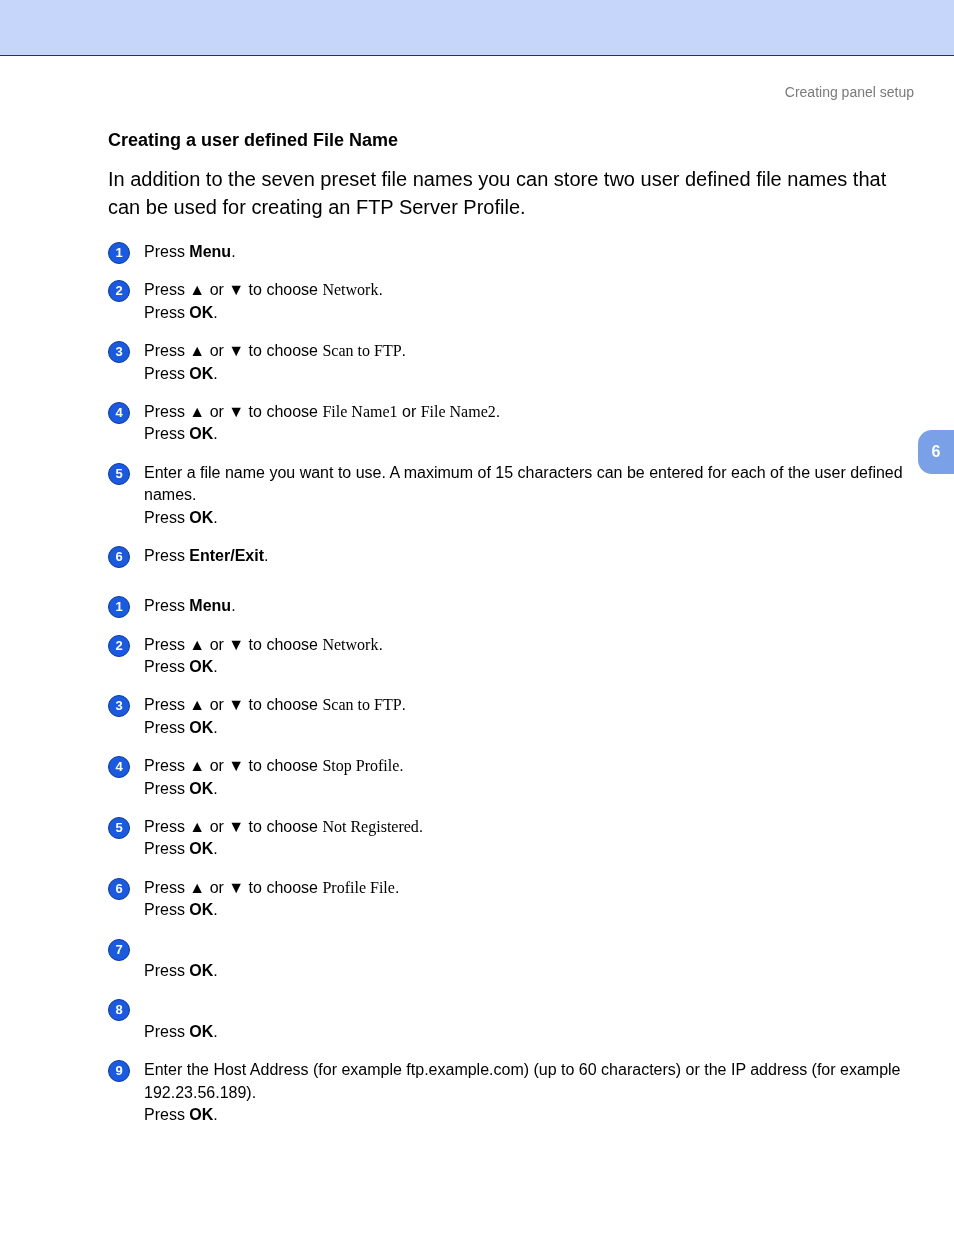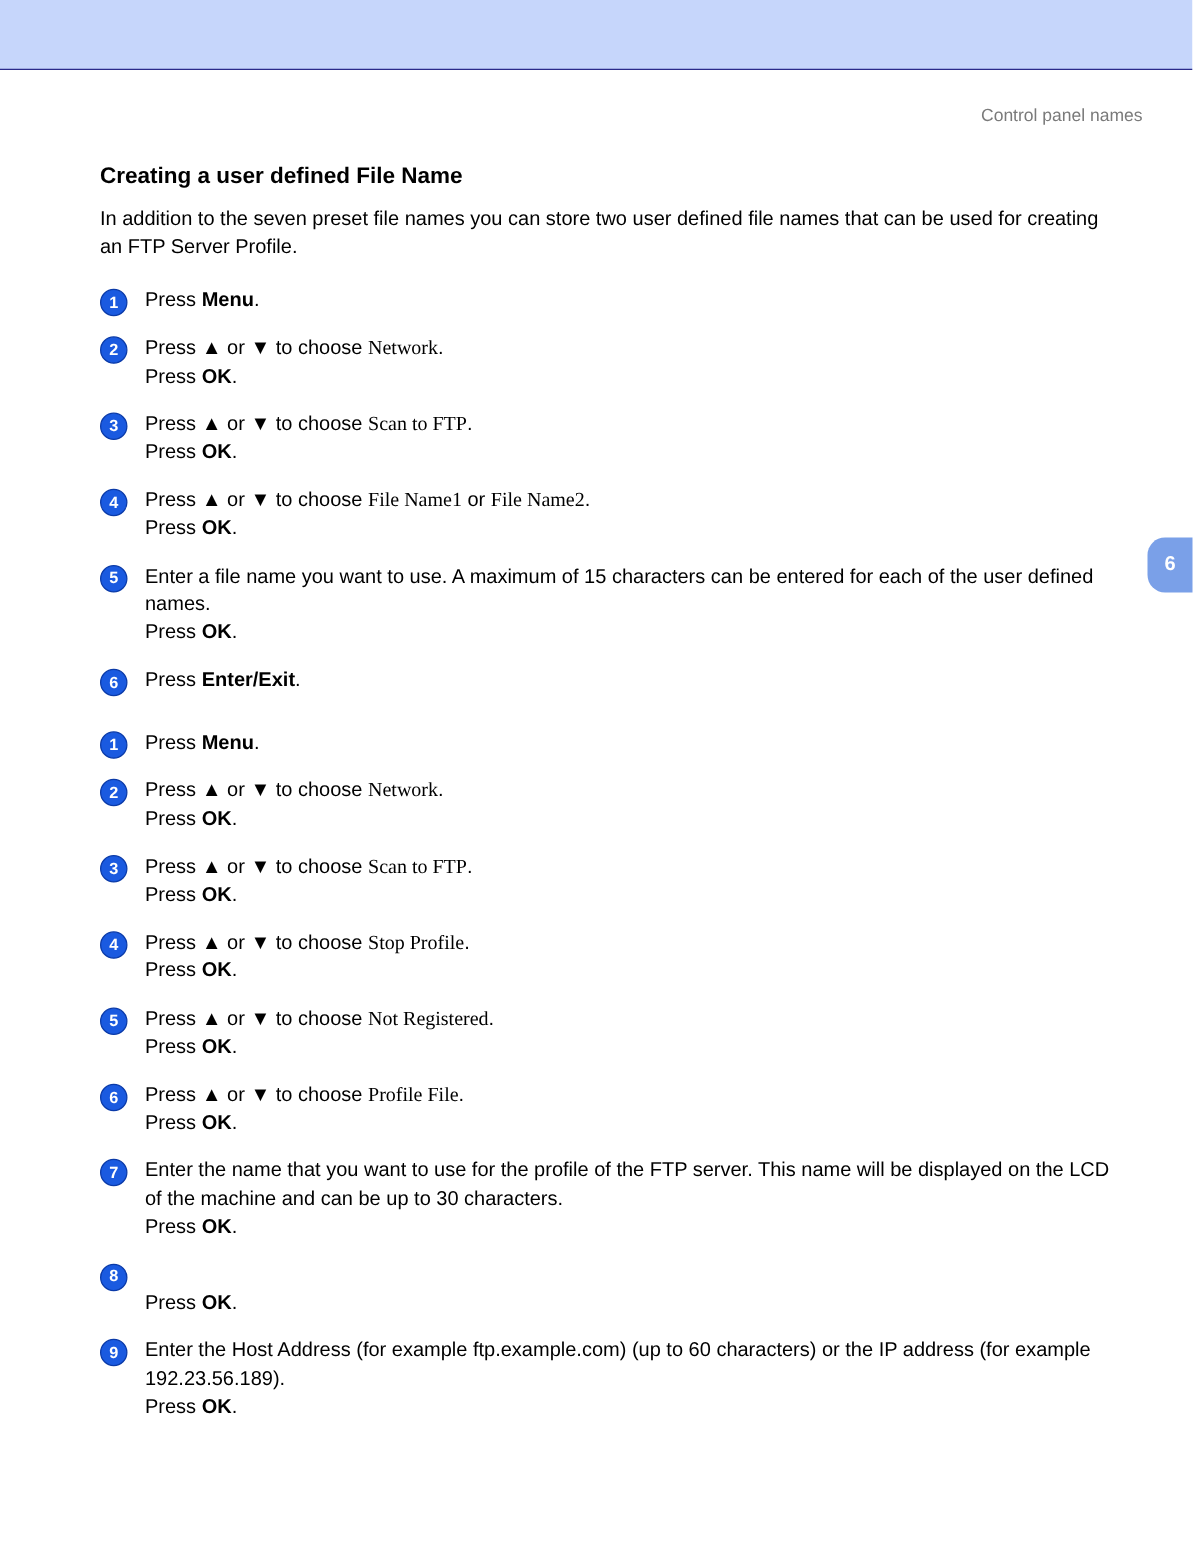--- a/index.html
+++ b/index.html
@@ -1,22 +1,22 @@
 <!DOCTYPE html>
 <html><head>
 <meta charset="utf-8">
 <style>
   * { box-sizing: border-box; margin: 0; padding: 0; }
   html, body { width: 954px; font-family: Arial, Helvetica, sans-serif; color: #000; background: #fff; }
   .top-band { height: 56px; background: #c6d6fb; border-bottom: 1px solid #2a2a8a; }
-  .page { position: relative; padding: 0 40px 0 80px; }
+  .page { position: relative; padding: 0 40px 0 80px; margin-left: 28px; }
   .breadcrumb { text-align: right; font-size: 14px; color: #7a7a7a; margin: 28px 40px 0 0; }
   .content { margin-top: 30px; max-width: 820px; }
   h2.section-heading { font-size: 18px; font-weight: bold; margin-bottom: 14px; }
-  p.intro { font-size: 16px; line-height: 1.4; margin-bottom: 20px; }
+  p.intro { font-size: 20px; line-height: 1.4; margin-bottom: 20px; }
   ol.steps { list-style: none; padding: 0; margin: 0 0 28px 0; }
   ol.steps > li { position: relative; padding-left: 36px; margin-bottom: 16px; font-size: 16px; line-height: 1.4; }
   .bullet {
     position: absolute; left: 0; top: 1px;
     width: 22px; height: 22px; border-radius: 11px;
     background: #1a5ae0; color: #fff;
     font-size: 13px; font-weight: bold;
     display: flex; align-items: center; justify-content: center;
     border: 1px solid #0a3aa8;
   }
@@ -32,21 +32,21 @@
     border-top-left-radius: 14px; border-bottom-left-radius: 14px;
     display: flex; align-items: center; justify-content: center;
     font-weight: bold; font-size: 16px;
   }
 </style>
 </head>
 <body>
 
 <div class="top-band"></div>
 
-<div class="breadcrumb">Control panel names</div>
+<div class="breadcrumb">Creating panel setup</div>
 
 <div class="chapter-tab">6</div>
 
 <div class="page">
   <div class="content">
 
     <h2 class="section-heading">Creating a user defined File Name</h2>
     <p class="intro">In addition to the seven preset file names you can store two user defined file names that can be used for creating an FTP Server Profile.</p>
 
     <ol class="steps">
@@ -106,21 +106,21 @@
         <span><span>Press </span><span class="arrows">▲</span><span> or </span><span class="arrows">▼</span><span> to choose </span><span class="mono">Not Registered</span><span>.</span></span><br>
         <span><span>Press </span><span class="b">OK</span><span>.</span></span>
       </li>
       <li>
         <span class="bullet">6</span>
         <span><span>Press </span><span class="arrows">▲</span><span> or </span><span class="arrows">▼</span><span> to choose </span><span class="mono">Profile File</span><span>.</span></span><br>
         <span><span>Press </span><span class="b">OK</span><span>.</span></span>
       </li>
       <li>
         <span class="bullet">7</span>
-        <span>Enter the name that you want to use for the profile of the FTP server. This name will be displayed on the LCD of the machine and can be up to 30 characters.</span><br>
+        <br>
         <span><span>Press </span><span class="b">OK</span><span>.</span></span>
       </li>
       <li>
         <span class="bullet">8</span>
         <br>
         <span><span>Press </span><span class="b">OK</span><span>.</span></span>
       </li>
       <li>
         <span class="bullet">9</span>
         <span>Enter the Host Address (for example ftp.example.com) (up to 60 characters) or the IP address (for example 192.23.56.189).</span><br>

